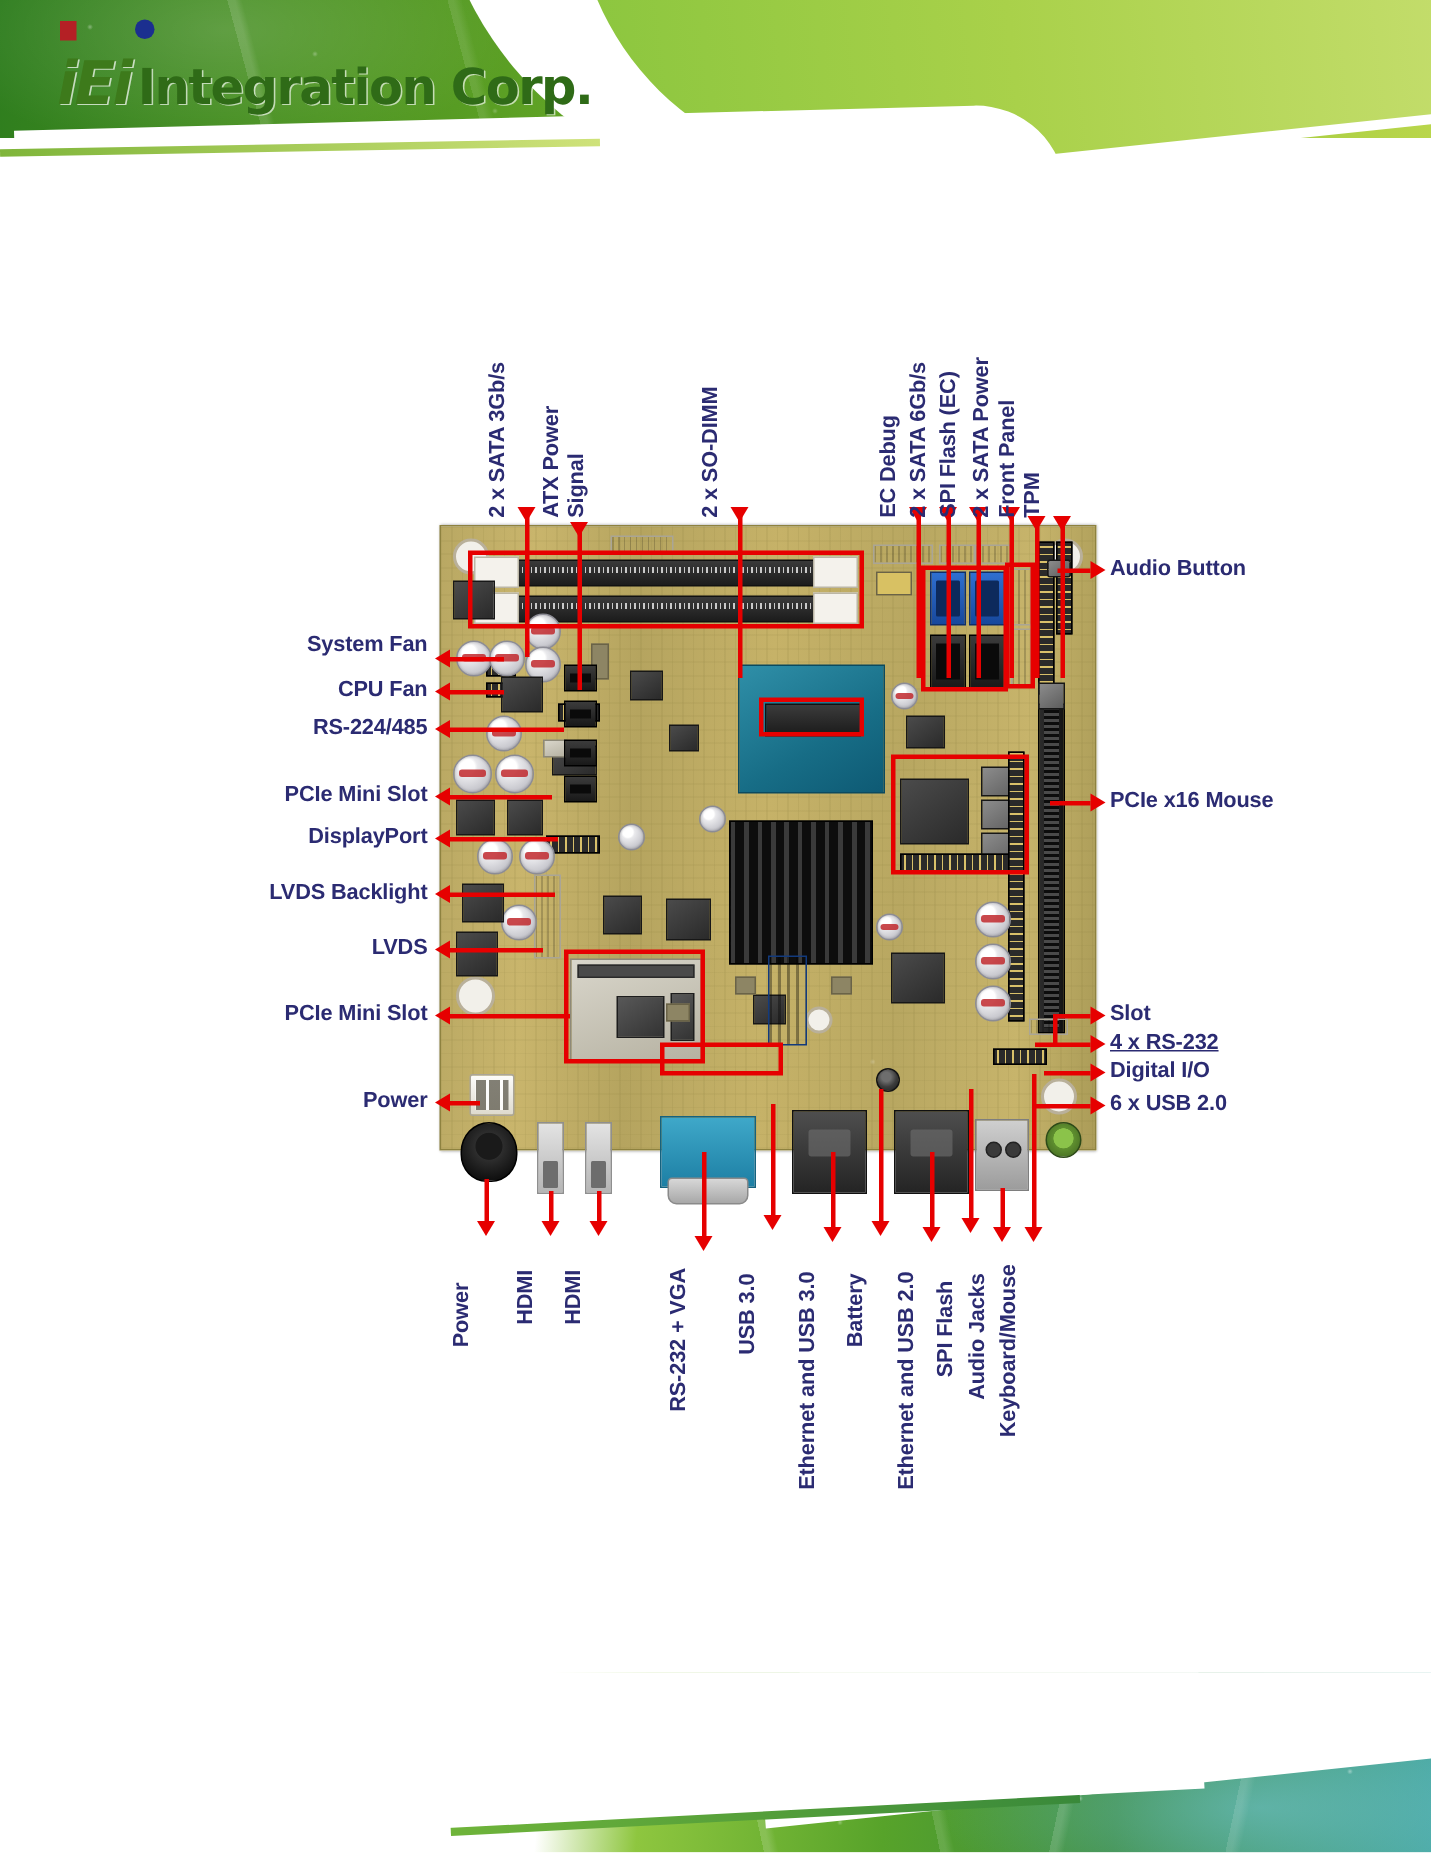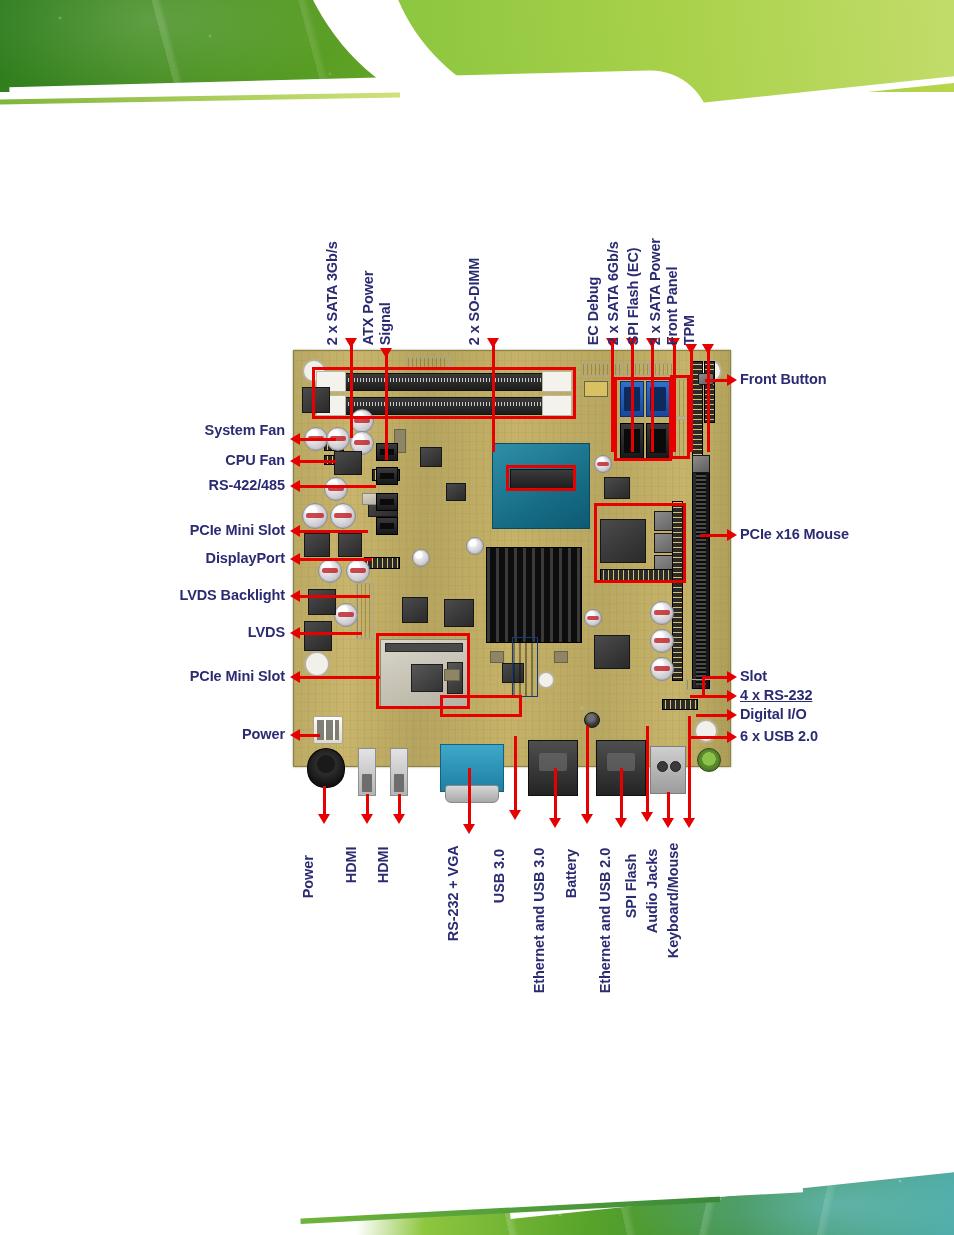--- a/index.html
+++ b/index.html
@@ -317,20 +317,26 @@
 
 <div id="header-banner">
   <div class="hdr-green-main"></div>
   <div class="hdr-lattice"></div>
   <div class="hdr-dots"></div>
   <div class="hdr-swoosh-a"></div>
   <div class="hdr-swoosh-b"></div>
   <div class="hdr-swoosh-c"></div>
   <div class="hdr-thinline"></div>
 
+  <div id="logo">
+    <span class="logo-iei">iEi</span>
+    <span class="logo-dot-red"></span>
+    <span class="logo-dot-blue"></span>
+    <span class="logo-corp">Integration Corp.</span>
+  </div>
 </div>
 
 <div id="figure">
 
   <div id="pcb-board">
     <div class="pcb-traces"></div>
 
     <div class="hole" style="left:8px;  top:8px;  width:20px; height:20px;"></div>
     <div class="hole" style="left:404px; top:8px;  width:20px; height:20px;"></div>
     <div class="hole" style="left:10px;  top:300px; width:22px; height:22px;"></div>
@@ -530,21 +536,21 @@
   <div class="ld h" style="left:300px; top:330px; width:36px;"></div>
   <div class="arrow left" style="left:290px; top:325px;"></div>
 
   <div class="label r" style="left:120px; top:345px; width:165px;">
     <span>CPU Fan</span>
   </div>
   <div class="ld h" style="left:300px; top:352px; width:36px;"></div>
   <div class="arrow left" style="left:290px; top:347px;"></div>
 
   <div class="label r" style="left:100px; top:370px; width:185px;">
-    <span>RS-422/485</span>
+    <span>RS-224/485</span>
   </div>
   <div class="ld h" style="left:300px; top:377px; width:76px;"></div>
   <div class="arrow left" style="left:290px; top:372px;"></div>
 
   <div class="label r" style="left:80px; top:415px; width:205px;">
     <span>PCIe Mini Slot</span>
   </div>
   <div class="ld h" style="left:300px; top:422px; width:68px;"></div>
   <div class="arrow left" style="left:290px; top:417px;"></div>
 
@@ -574,21 +580,21 @@
 
   <div class="label r" style="left:120px; top:619px; width:165px;">
     <span>Power</span>
   </div>
   <div class="ld h" style="left:300px; top:626px; width:20px;"></div>
   <div class="arrow left" style="left:290px; top:621px;"></div>
 
   <div class="ld h" style="left:705px; top:271px; width:22px;"></div>
   <div class="arrow right" style="left:727px; top:266px;"></div>
   <div class="label" style="left:740px; top:264px;">
-    <span>Front Button</span>
+    <span>Audio Button</span>
   </div>
 
   <div class="ld h" style="left:700px; top:426px; width:27px;"></div>
   <div class="arrow right" style="left:727px; top:421px;"></div>
   <div class="label" style="left:740px; top:419px;">
     <span>PCIe x16 Mouse</span>
   </div>
 
   <div class="ld h" style="left:703px; top:568px; width:24px;"></div>
   <div class="arrow right" style="left:727px; top:563px;"></div>

